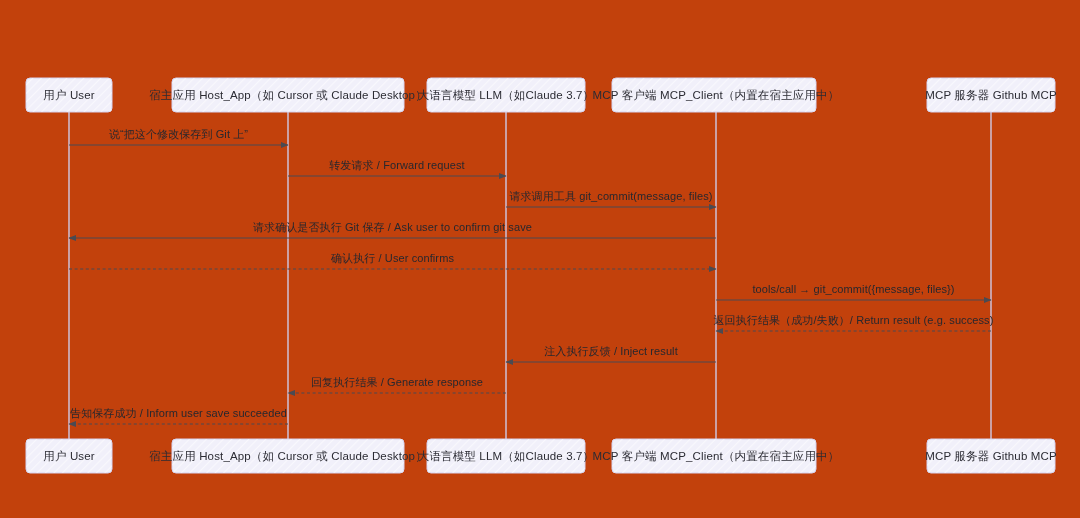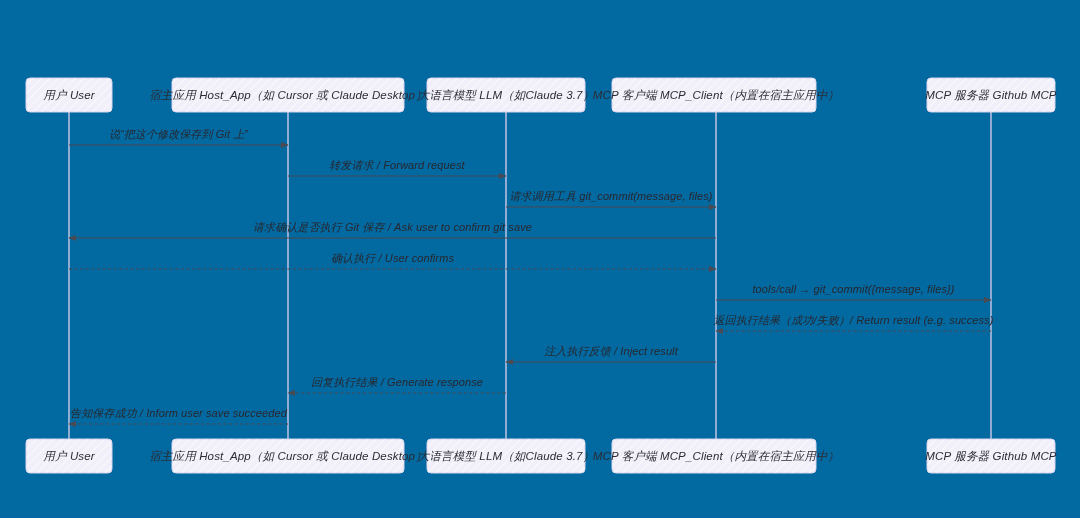--- a/index.html
+++ b/index.html
@@ -10,22 +10,21 @@
   body {
     width: 1080px;
     height: 518px;
     font-family: "Liberation Sans", "DejaVu Sans", sans-serif;
     overflow: hidden;
     position: relative;
   }
   #diagram-root {
     position: absolute;
     inset: 0;
-    background: #0369a1;
-    font-style: italic;
+    background: #c2410c;
   }
   svg#seq-svg {
     position: absolute;
     top: 0;
     left: 0;
     width: 1080px;
     height: 518px;
     display: block;
   }
   .participant-box {

